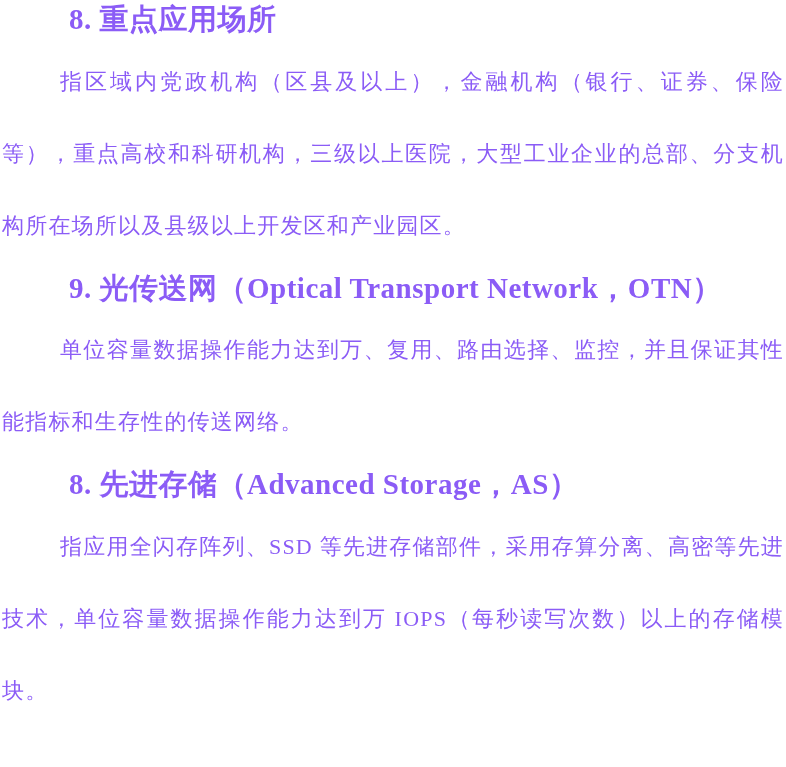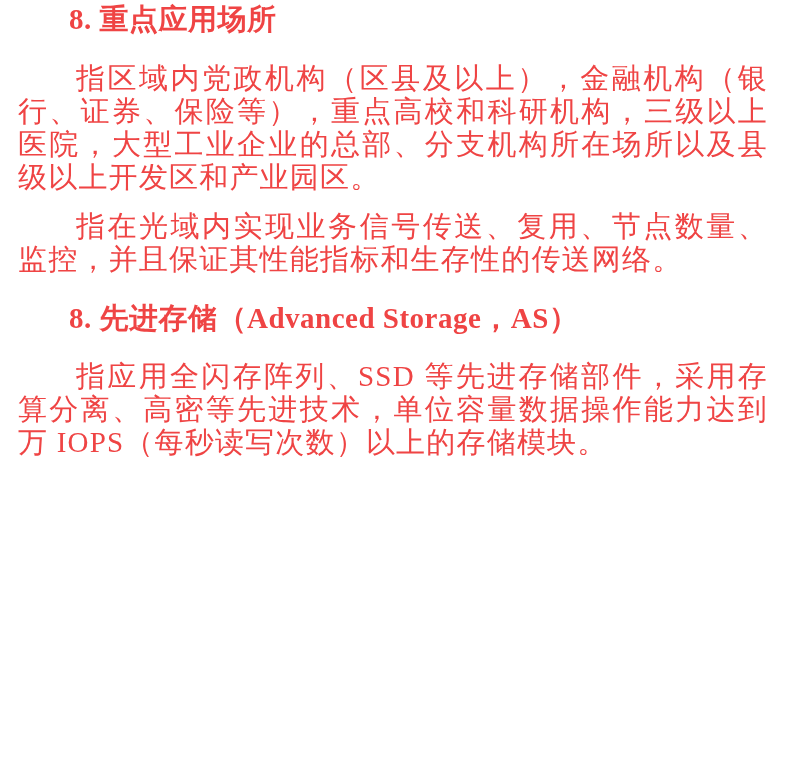--- a/index.html
+++ b/index.html
@@ -1,62 +1,63 @@
 <!DOCTYPE html>
 <html lang="zh"><head>
 <meta charset="utf-8">
 <style>
   html, body { margin: 0; padding: 0; }
   .page {
     position: relative;
     width: 786px;
     height: 767px;
     background: #ffffff;
-    color: #ef4444;
+    color: #8b5cf6;
     overflow: hidden;
     font-family: "Liberation Serif", "DejaVu Serif", serif;
   }
   .doc {
     margin-top: -7px;
     padding: 0 2px;
   }
   .section { margin: 0; padding: 0; }
   .heading {
     margin: 0;
     font-size: 29px;
     font-weight: bold;
     line-height: 52.5px;
     text-indent: 67px;
     white-space: nowrap;
     letter-spacing: 0.5px;
   }
   .body-par {
-    margin: 16px;
-    font-size: 29px;
+    margin: 0;
+    font-size: 22px;
     font-weight: normal;
-    line-height: 33px;
+    line-height: 72px;
     text-align: justify;
     text-justify: inter-character;
     text-indent: 58px;
     letter-spacing: 1.2px;
   }
 </style>
 </head>
 <body>
 
 <div class="page">
   <div class="doc">
 
     <div class="section">
       <h2 class="heading">8. 重点应用场所</h2>
       <p class="body-par">指区域内党政机构（区县及以上），金融机构（银行、证券、保险等），重点高校和科研机构，三级以上医院，大型工业企业的总部、分支机构所在场所以及县级以上开发区和产业园区。</p>
     </div>
 
     <div class="section">
-      <p class="body-par">指在光域内实现业务信号传送、复用、节点数量、监控，并且保证其性能指标和生存性的传送网络。</p>
+      <h2 class="heading">9. 光传送网（Optical Transport Network，OTN）</h2>
+      <p class="body-par">单位容量数据操作能力达到万、复用、路由选择、监控，并且保证其性能指标和生存性的传送网络。</p>
     </div>
 
 
     <div class="section">
       <h2 class="heading">8. 先进存储（Advanced Storage，AS）</h2>
       <p class="body-par">指应用全闪存阵列、SSD 等先进存储部件，采用存算分离、高密等先进技术，单位容量数据操作能力达到万 IOPS（每秒读写次数）以上的存储模块。</p>
     </div>
 
   </div>
 </div>

